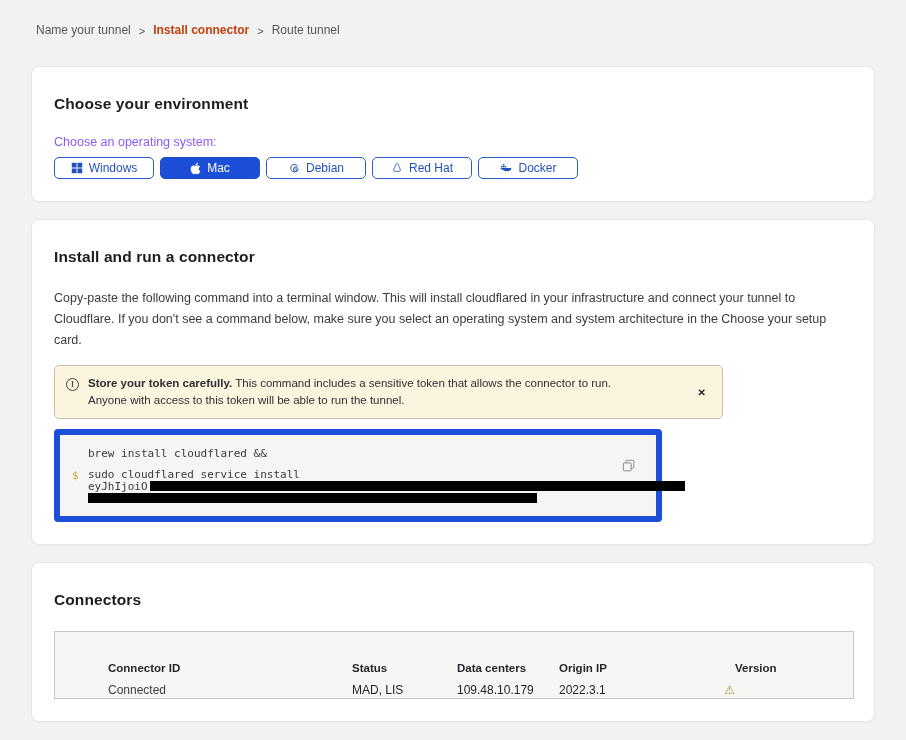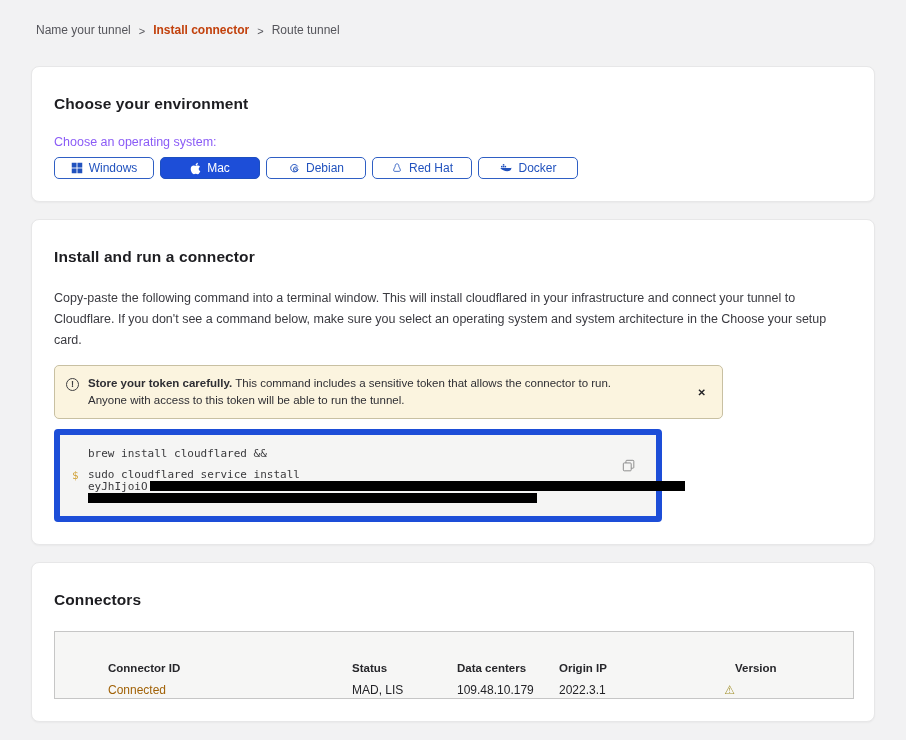--- a/index.html
+++ b/index.html
@@ -88,21 +88,21 @@
   
   .table-box {
     margin-top:22px; width:800px; height:68px;
     background:#f6f6f5; border:1px solid #c6c6c6;
     padding:30px 0 0 53px;
     font-size:12px;
   }
   .tbl-row { display:grid; grid-template-columns:244px 105px 102px 176px 1fr; align-items:center; }
   .tbl-head { font-size:11.5px; font-weight:700; color:#27272b; }
   .tbl-data { margin-top:9px; color:#232327; }
-  .status-connected { color:#a16207; }
+  .status-connected { color:#404040; }
   .version-cell { display:flex; align-items:center; gap:4px;justify-content:space-between; }
   .warn-tri { color:#a3922e; font-size:12px; }
 
   
   .next-btn {
     display:block; margin-top:24px;
     min-width:66px; height:29px; padding:0 16px;
     background:#2053bb; color:#ffffff; border:none; border-radius:5px;
     font-size:12.5px; font-family:inherit; cursor:pointer;
   }

